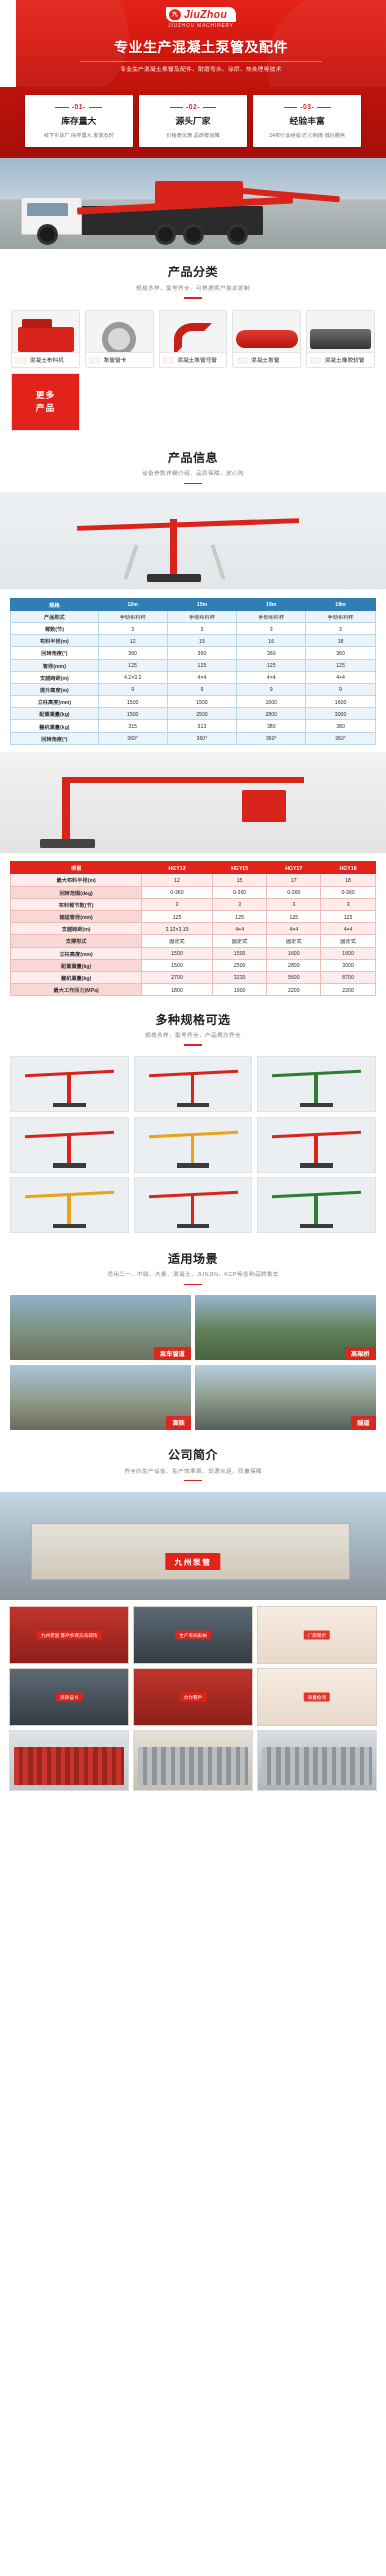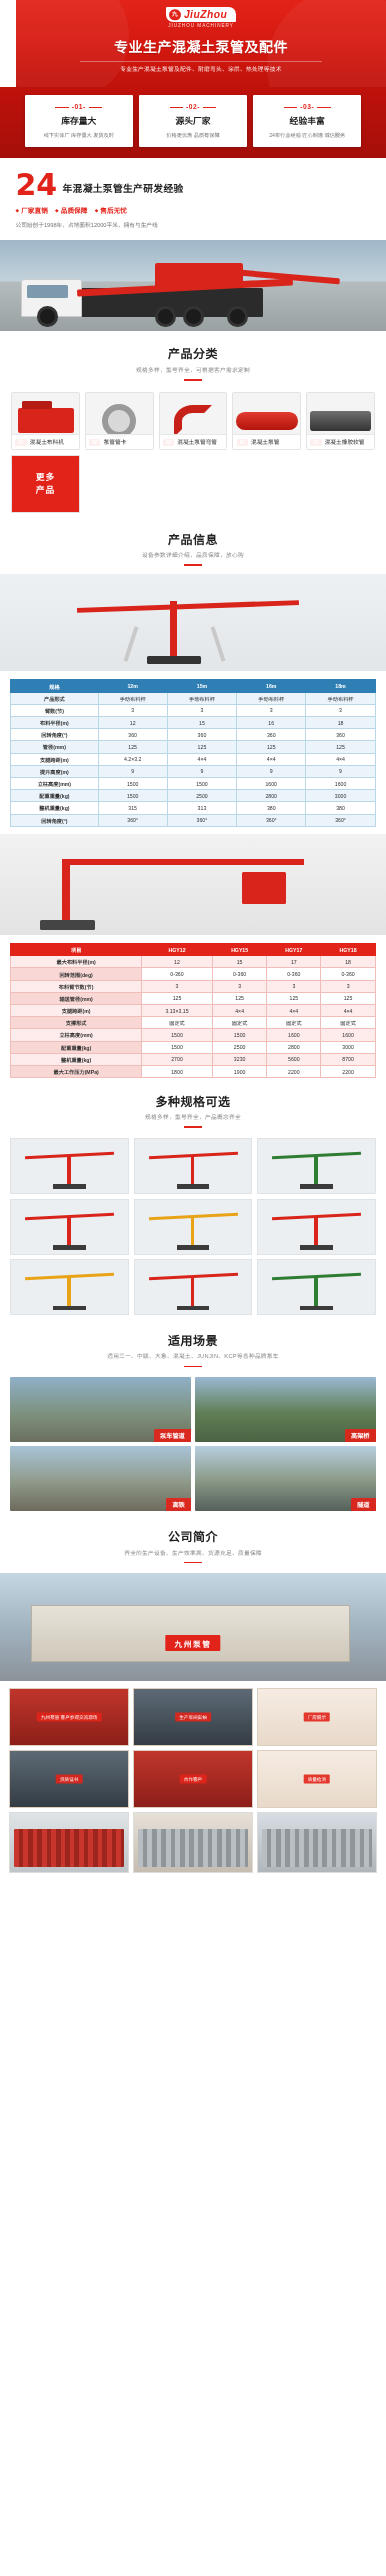--- a/index.html
+++ b/index.html
@@ -525,32 +525,20 @@
         <div class="adv-desc">价格更优惠 品质有保障</div>
       </div>
       <div class="adv-card">
         <div class="adv-num">-03-</div>
         <div class="adv-title">经验丰富</div>
         <div class="adv-desc">24年行业经验 匠心制造 诚信服务</div>
       </div>
     </div>
   </div>
 
-  <div class="years">
-    <div class="years-top">
-      <div class="years-num">24</div>
-      <div class="years-text">年混凝土泵管生产研发经验</div>
-    </div>
-    <div class="years-badges">
-      <span>厂家直销</span>
-      <span>品质保障</span>
-      <span>售后无忧</span>
-    </div>
-    <div class="years-para">公司始创于1998年，占地面积12000平米，拥有与生产线</div>
-  </div>
 
   <div class="photo truck-photo">
     <div class="truck-body"></div>
     <div class="truck-cab"></div>
     <div class="truck-hopper"></div>
     <div class="truck-boom"></div>
     <div class="truck-boom2"></div>
     <div class="truck-wheel" style="left:37px"></div>
     <div class="truck-wheel" style="left:155px"></div>
     <div class="truck-wheel" style="left:183px"></div>

